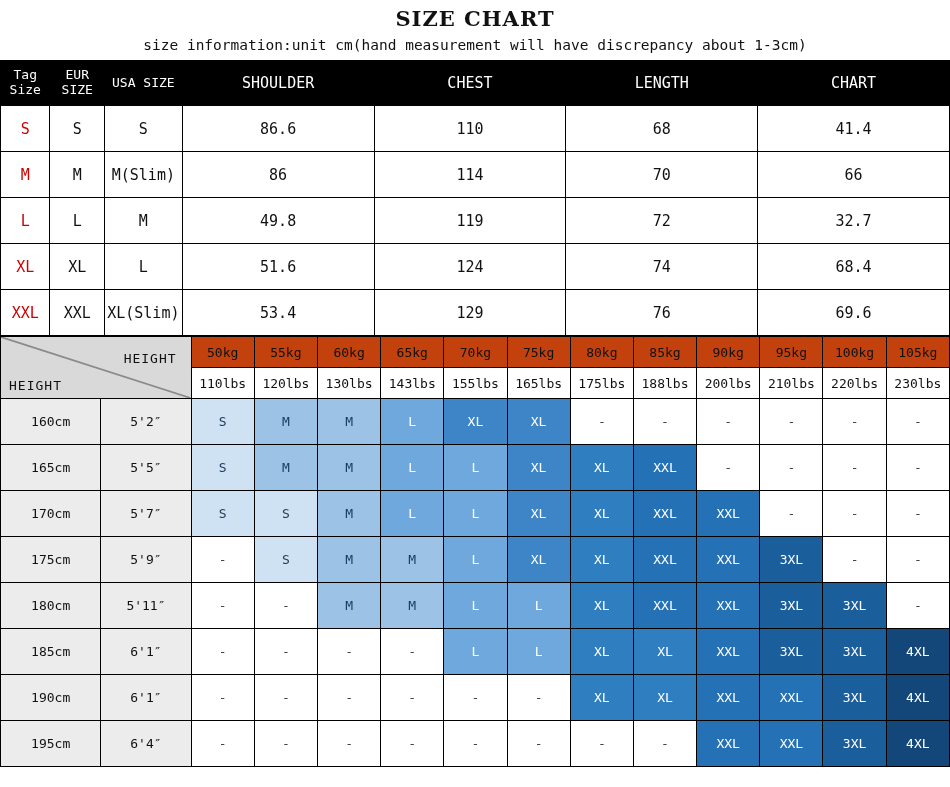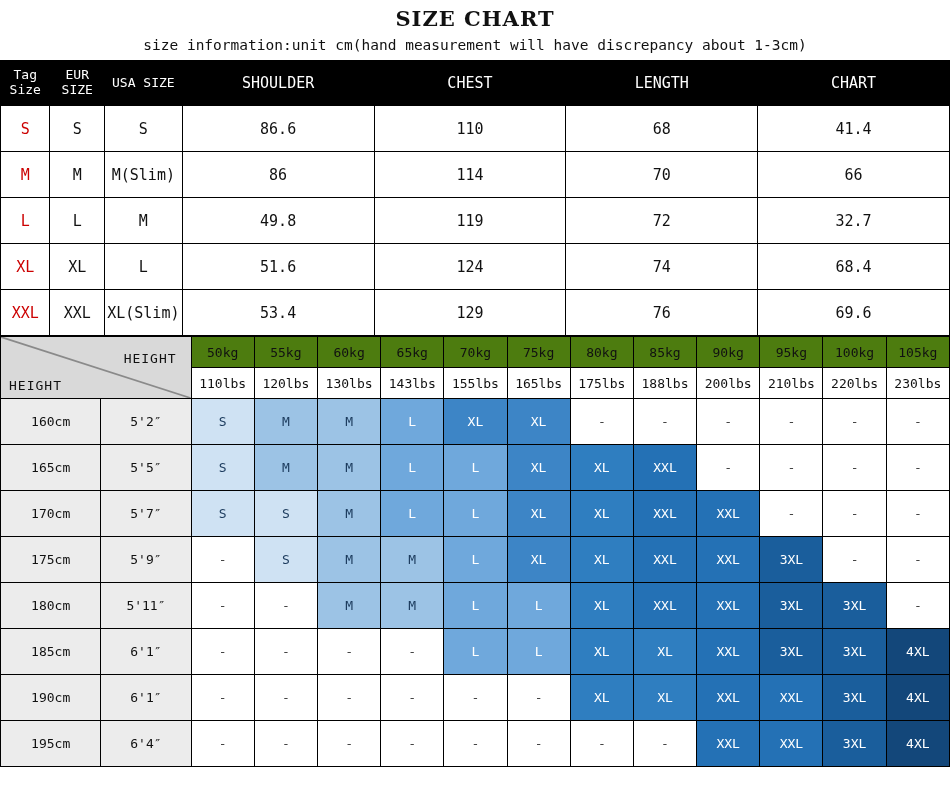--- a/index.html
+++ b/index.html
@@ -104,21 +104,21 @@
     letter-spacing: 1px;
   }
   .corner .hlbl {
     position: absolute;
     left: 8px;
     bottom: 5px;
     font-size: 13px;
     letter-spacing: 1px;
   }
   .rec .kg {
-    background: #4d7c0f;
+    background: #c2410c;
     height: 28px;
     font-size: 13px;
   }
   .rec .lbs {
     background: #fff;
     height: 28px;
     font-size: 13px;
   }
   .rec .hcm, .rec .hft {
     background: #ececec;

